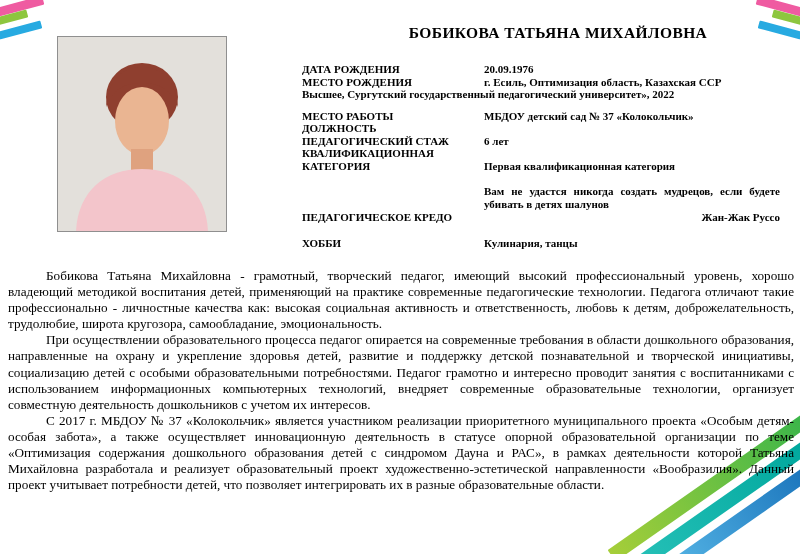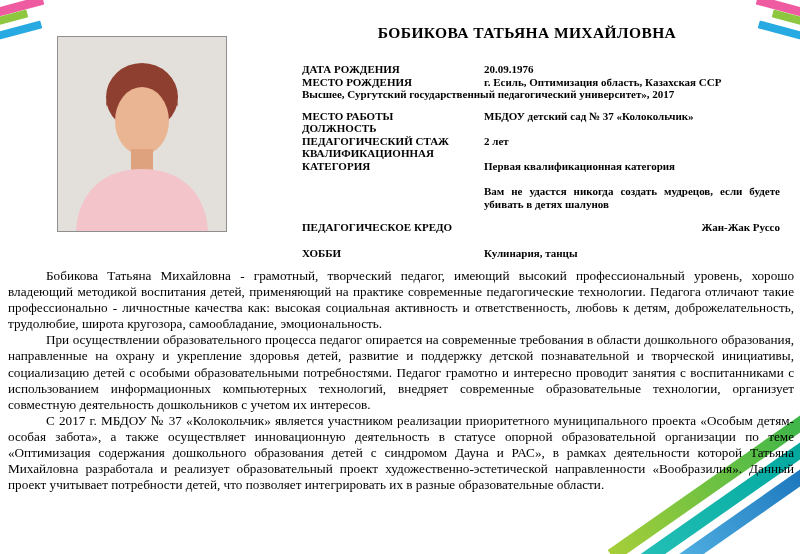--- a/index.html
+++ b/index.html
@@ -31,35 +31,35 @@
 
   
   .photo-frame {
     position:absolute; left:57px; top:36px; width:170px; height:196px;
     border:1px solid #8f8f8f; background:#e3e0db; overflow:hidden; z-index:2;
   }
   .photo-frame svg { display:block; }
 
   
   .title {
-    position:absolute; left:285px; top:24px; width:484px;
+    position:absolute; left:316px; top:24px; width:484px;
     text-align:center; font-size:15.5px; font-weight:bold; letter-spacing:0.4px; z-index:2;
   }
 
   
   .info {
     position:absolute; left:302px; top:63px; width:478px;
     font-size:11px; font-weight:bold; line-height:12.5px; z-index:2;
   }
   .row { display:flex; align-items:flex-end; }
   .row .label { flex:0 0 182px; padding-right:6px; }
   .row .value { flex:1; text-align:justify; }
   .gap { margin-top:9px; }
   .credo-gap { margin-top:13px; }
-  .attribution { text-align:right; margin-top:11px; }
+  .attribution { text-align:right; margin-top:1px; }
 
   
   .body-text {
     position:absolute; left:8px; top:268px; width:786px;
     font-size:13.2px; line-height:16.1px;
     text-align:justify; z-index:2;
   }
   .body-text p { text-indent:38px; }
   .body-text p.spaced { margin-top:16px; }
 </style>
@@ -97,35 +97,35 @@
       <div class="label">ДАТА РОЖДЕНИЯ</div>
       <div class="value">20.09.1976</div>
     </div>
 
     <div class="row">
       <div class="label">МЕСТО РОЖДЕНИЯ</div>
       <div class="value">г. Есиль, Оптимизация область, Казахская ССР</div>
     </div>
 
     <div class="row">
-      <div class="value">Высшее, Сургутский государственный педагогический университет», 2017</div>
+      <div class="value">Высшее, Сургутский государственный педагогический университет», 2022</div>
     </div>
 
     <div class="row gap">
       <div class="label">МЕСТО РАБОТЫ</div>
       <div class="value">МБДОУ детский сад № 37 «Колокольчик»</div>
     </div>
 
     <div class="row">
       <div class="label">ДОЛЖНОСТЬ</div>
     </div>
 
     <div class="row">
       <div class="label">ПЕДАГОГИЧЕСКИЙ СТАЖ</div>
-      <div class="value">2 лет</div>
+      <div class="value">6 лет</div>
     </div>
 
     <div class="row">
       <div class="label">КВАЛИФИКАЦИОННАЯ КАТЕГОРИЯ</div>
       <div class="value">Первая квалификационная категория</div>
     </div>
 
     <div class="row credo-gap">
       <div class="label">ПЕДАГОГИЧЕСКОЕ КРЕДО</div>
       <div class="value">

